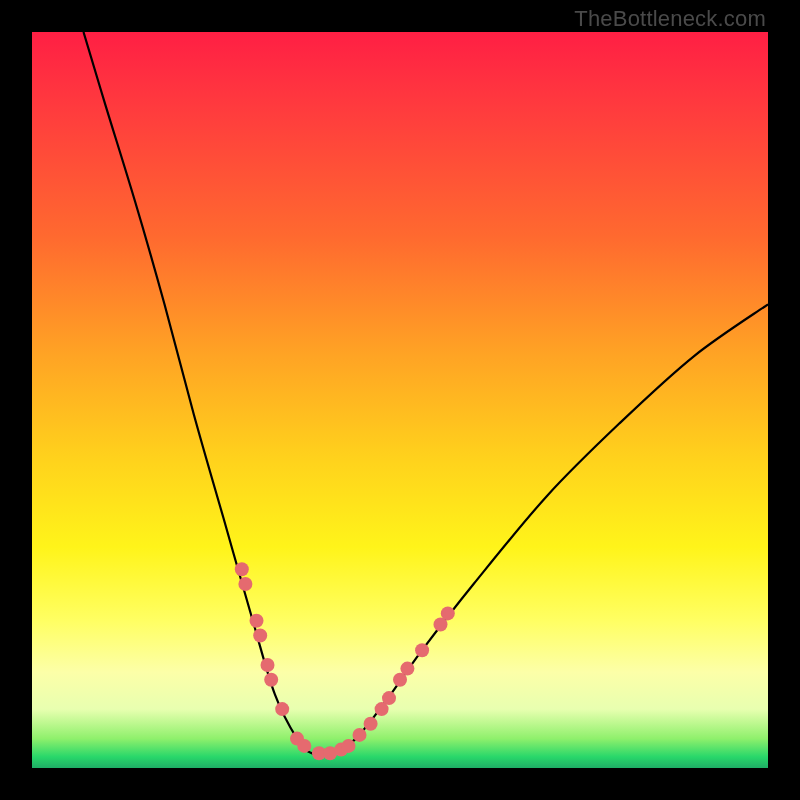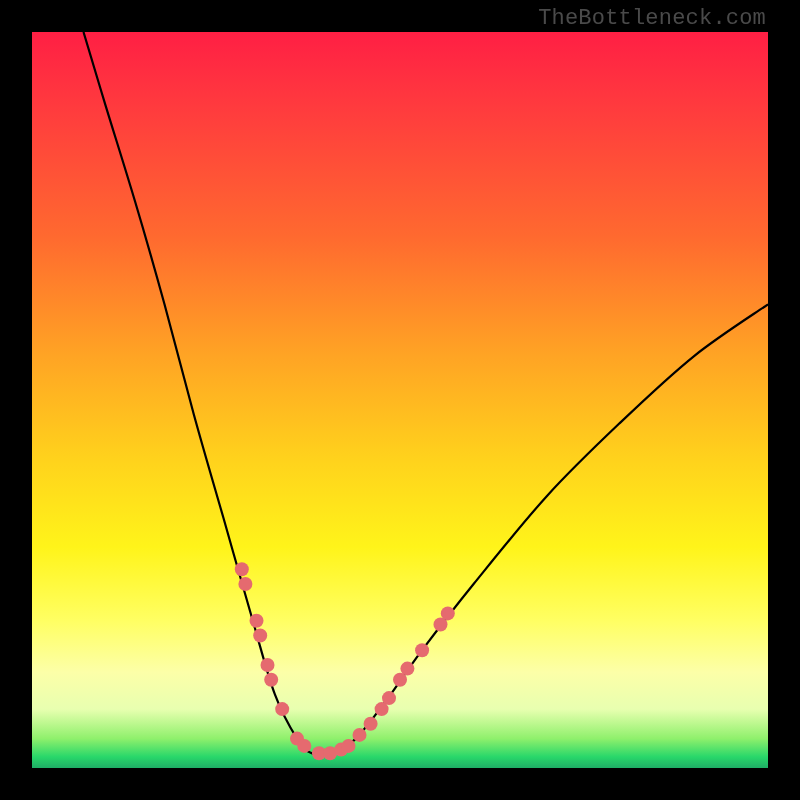--- a/index.html
+++ b/index.html
@@ -11,21 +11,20 @@
     overflow: hidden;
     font-family: Arial, Helvetica, sans-serif;
   }
   .frame {
     position: absolute;
     left: 0;
     top: 0;
     width: 800px;
     height: 800px;
     background: #000;
-    font-family: Liberation Mono, monospace;
   }
   .plot-area {
     position: absolute;
     left: 32px;
     top: 32px;
     width: 736px;
     height: 736px;
     
     background: linear-gradient(
       to bottom,

